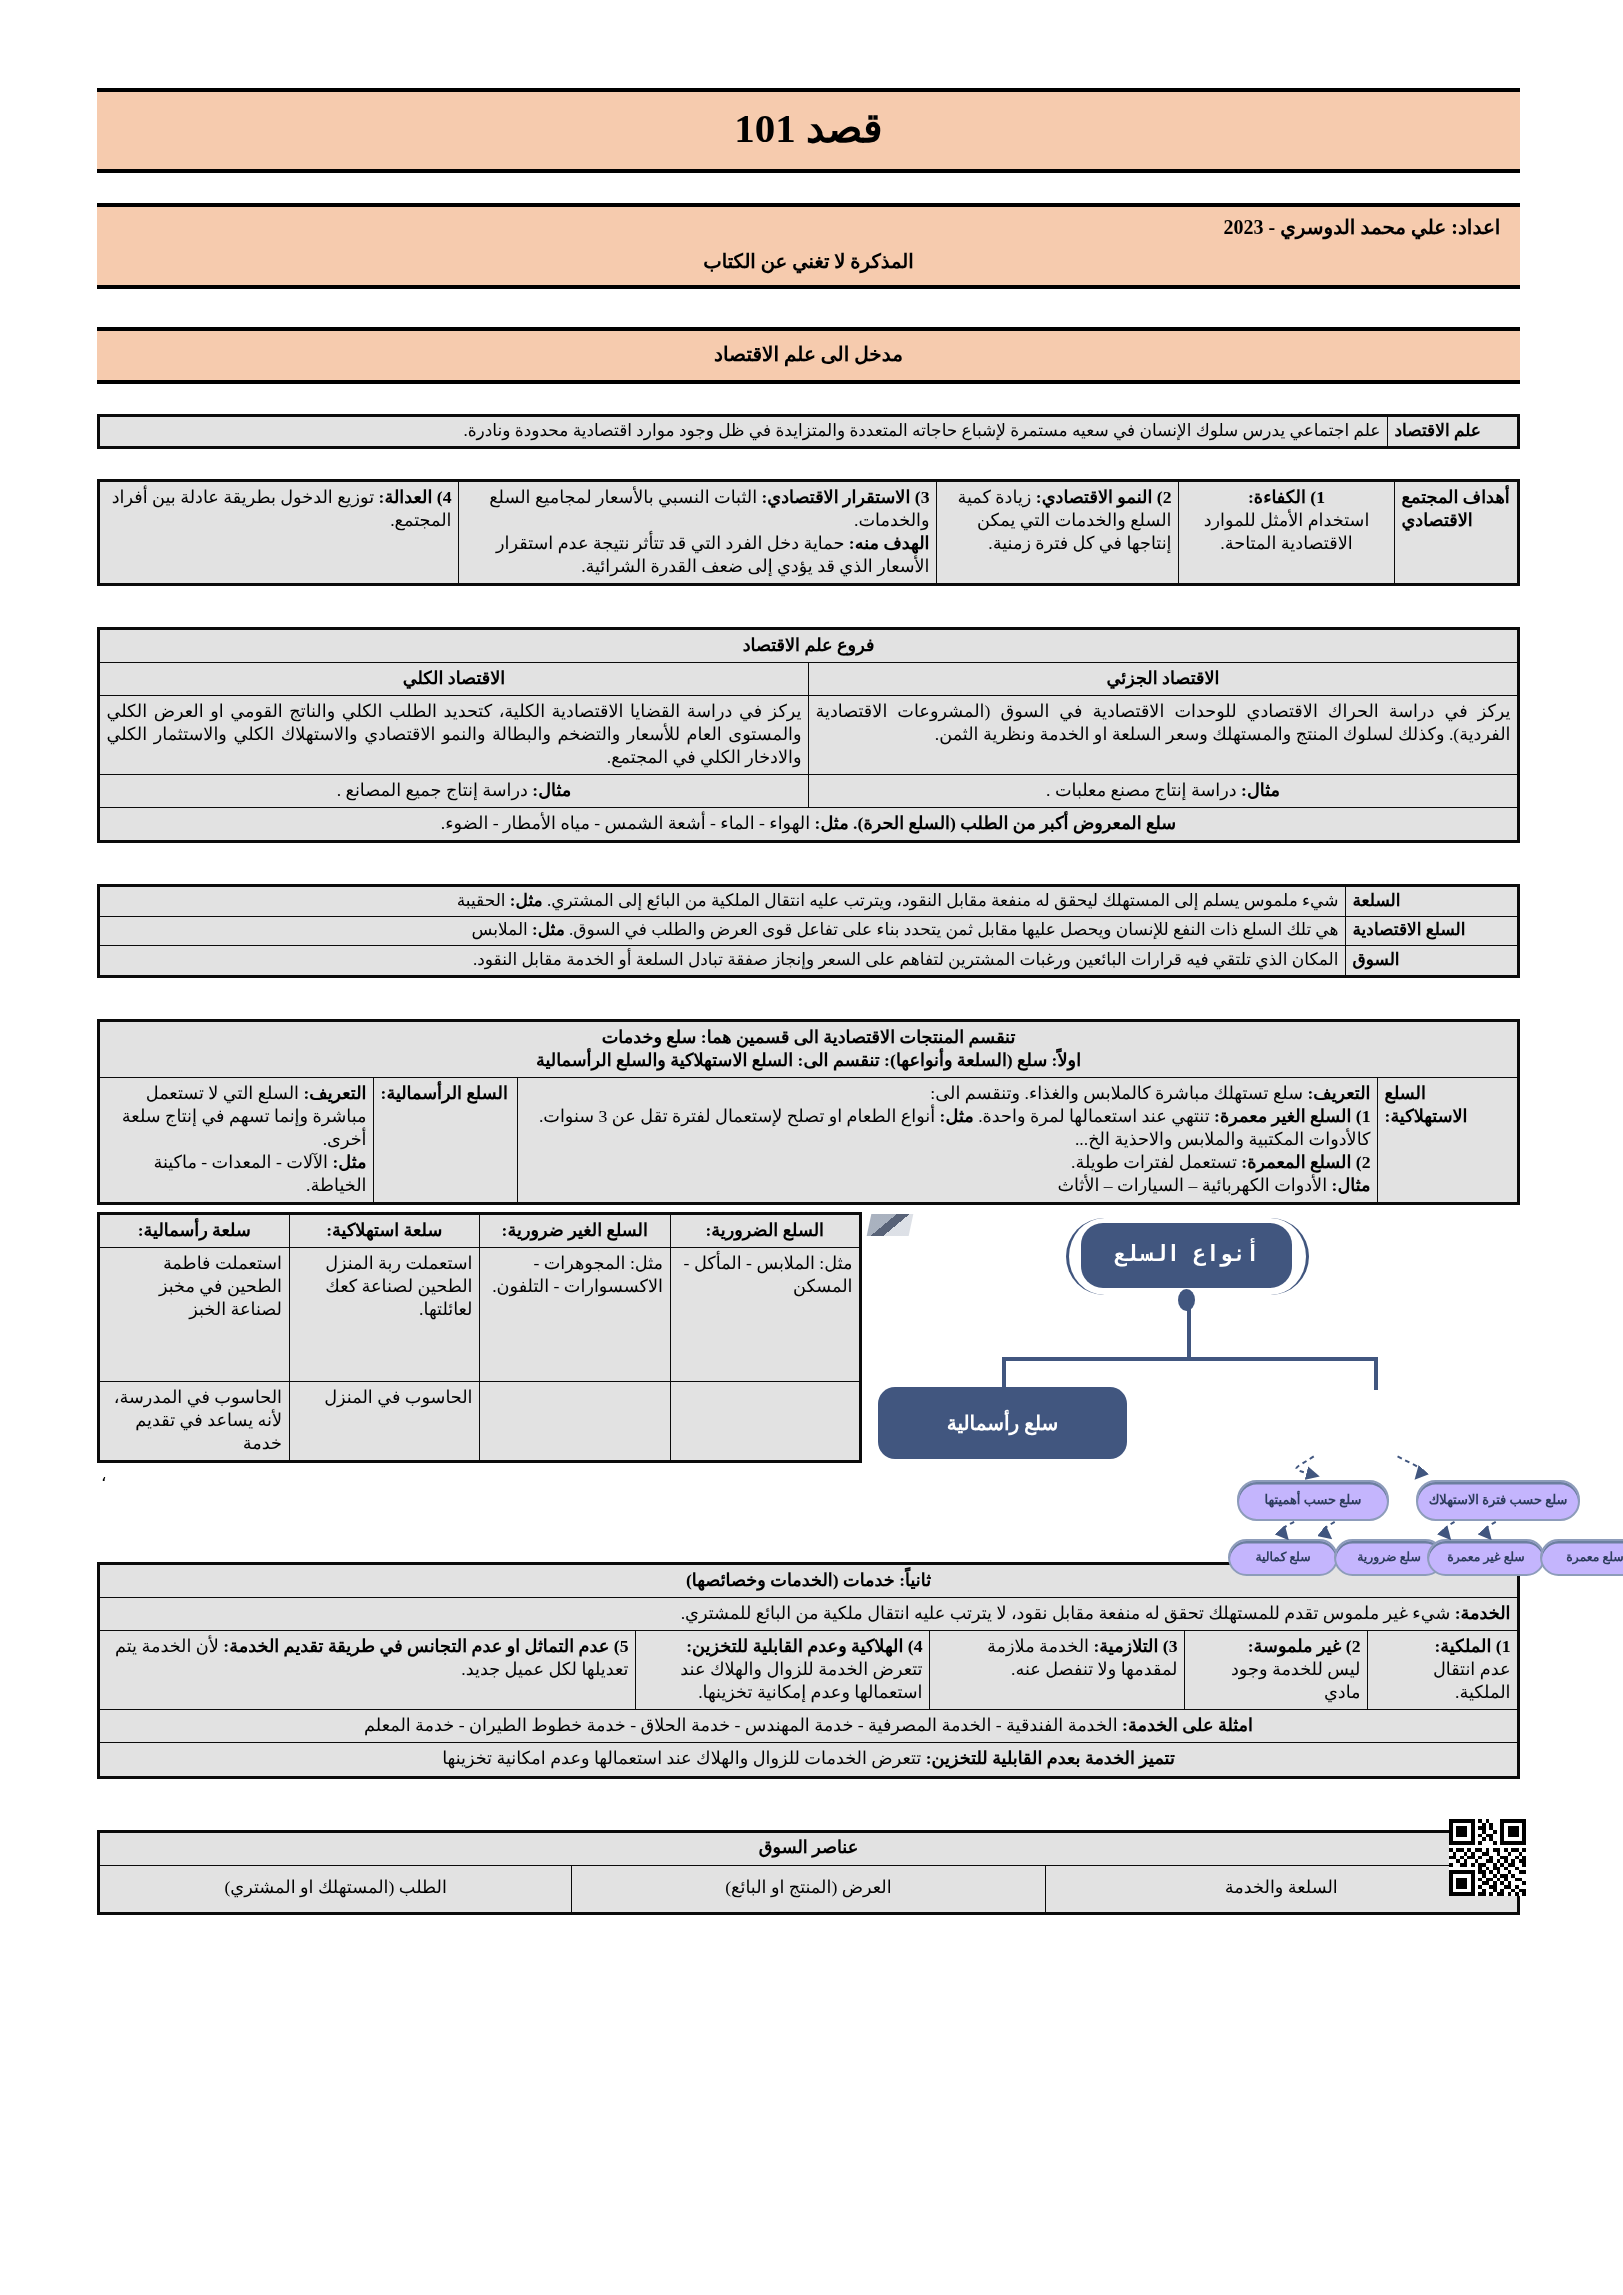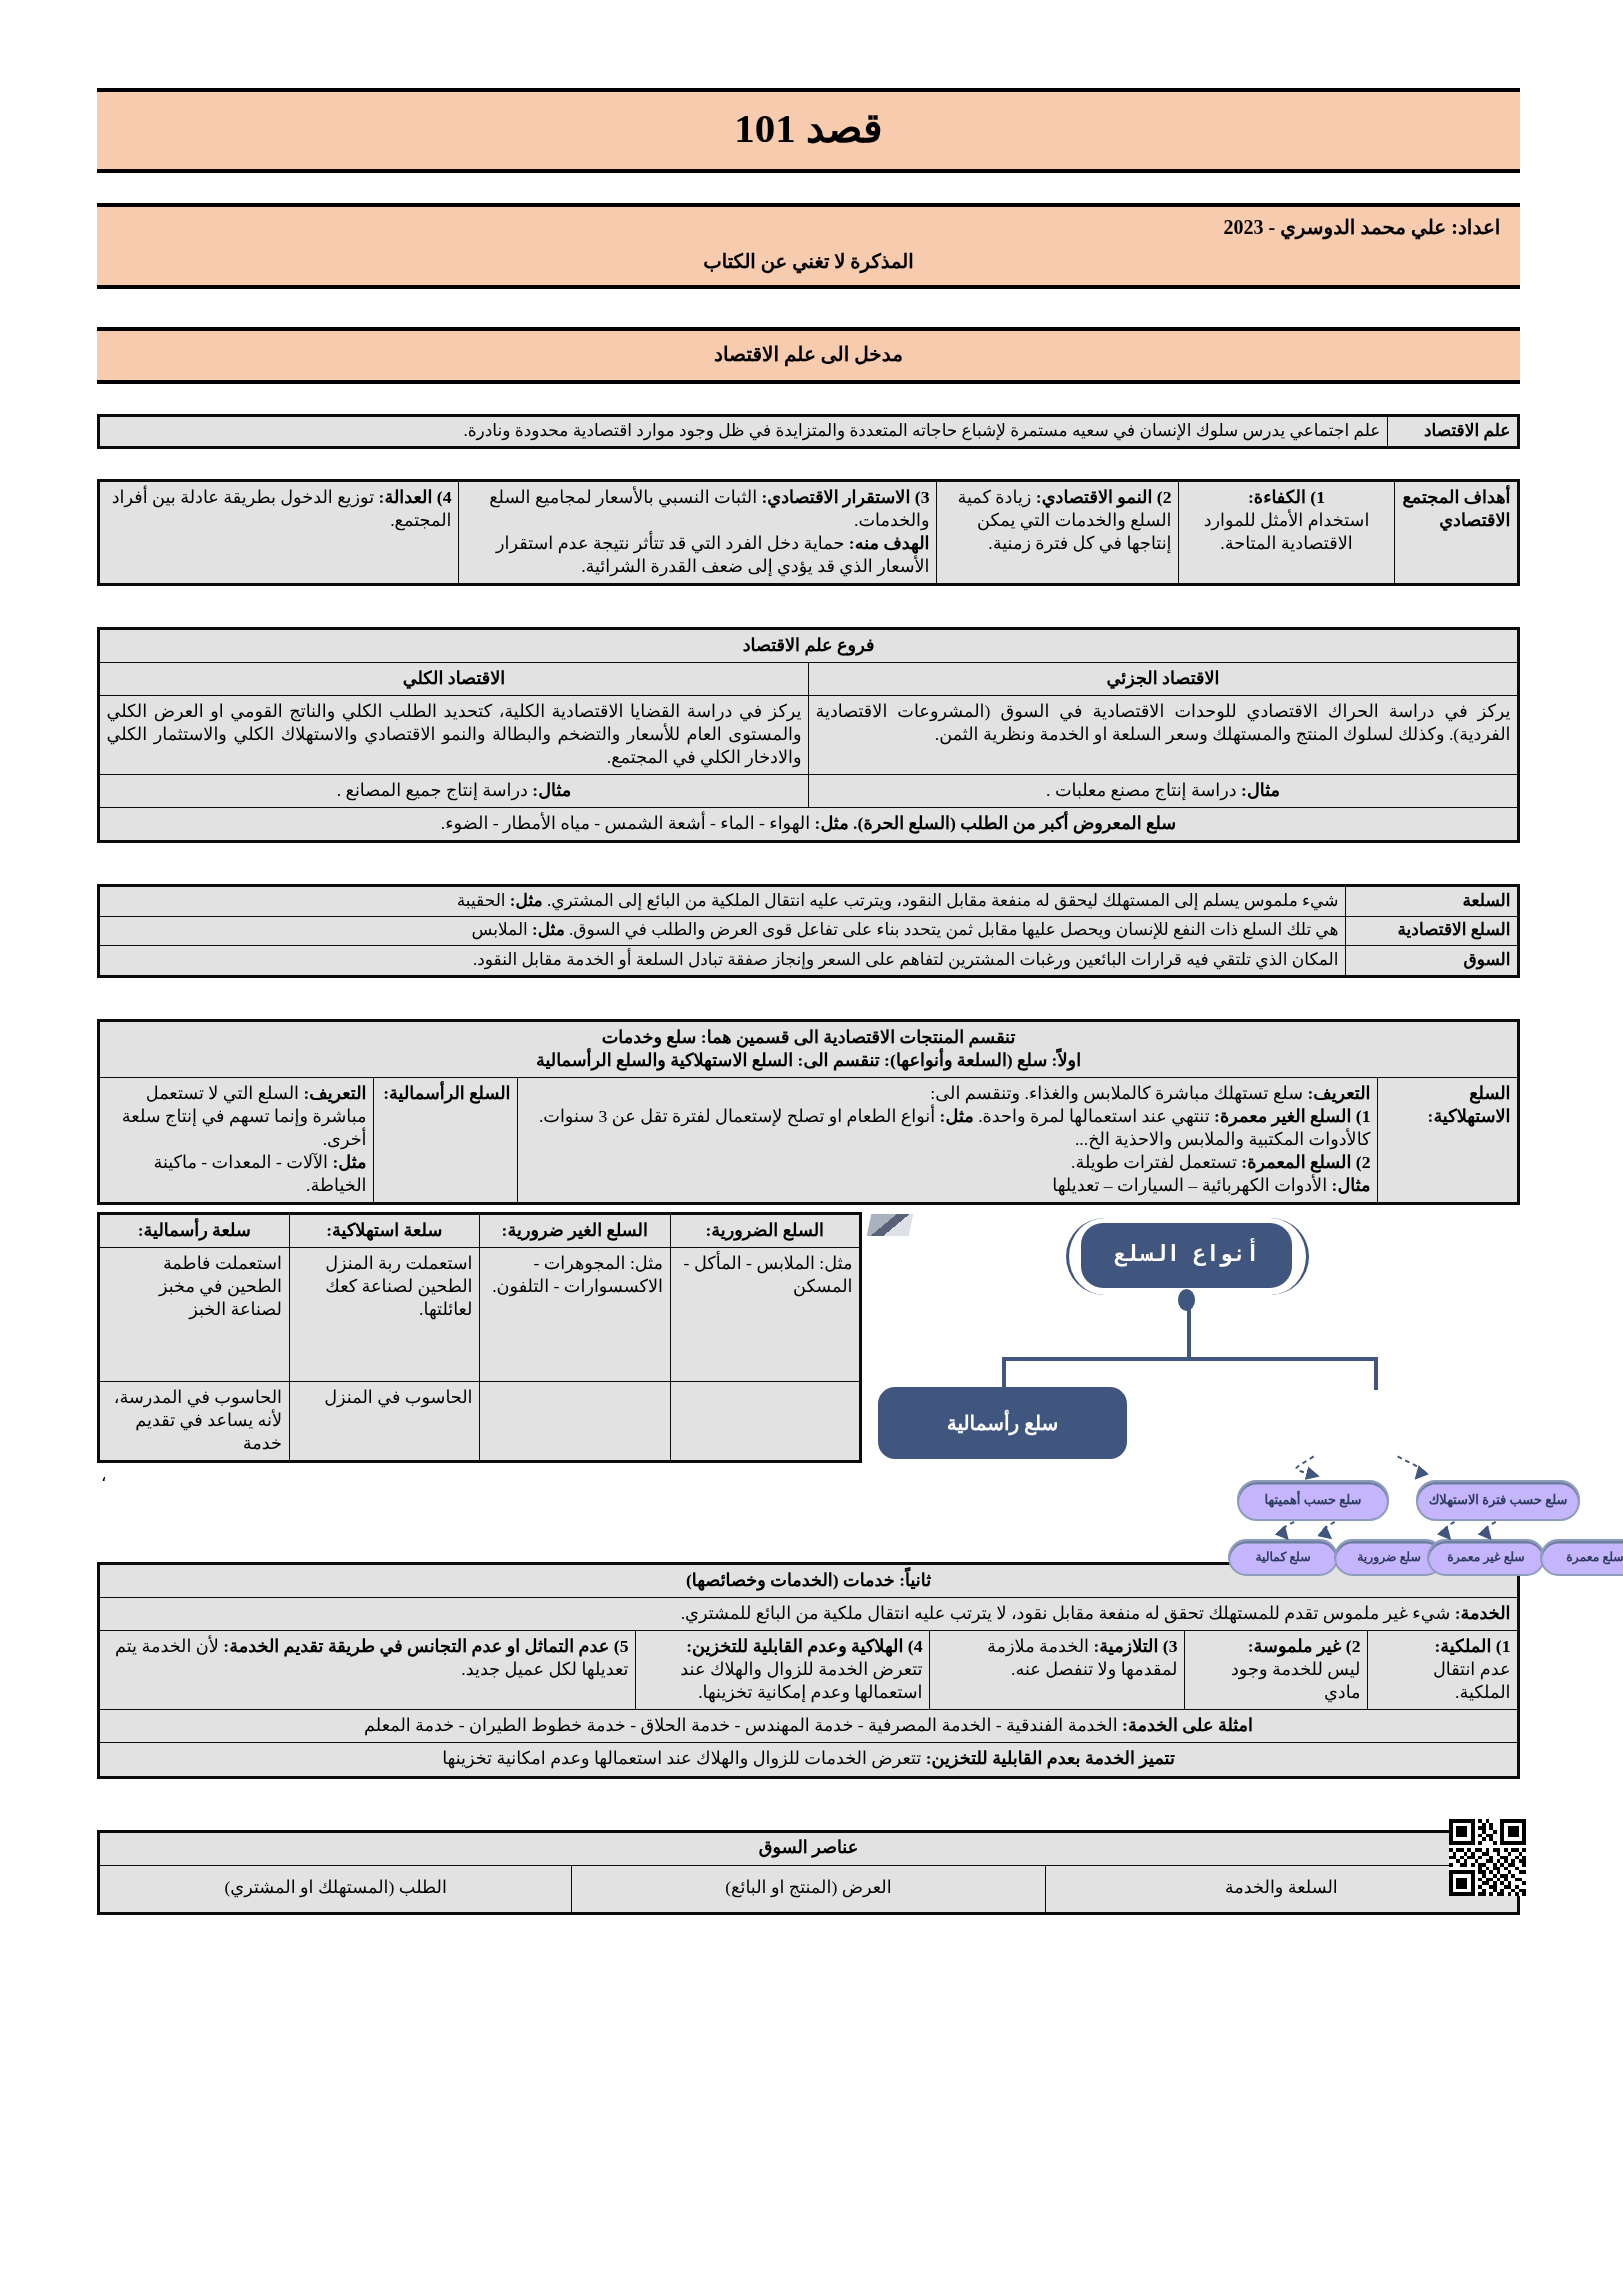--- a/index.html
+++ b/index.html
@@ -42,21 +42,21 @@
     background:#e2e2e2;
     vertical-align:top;
     padding:3.9px 6.5px 5.2px 6.5px;
     font-size:17.7px;
     line-height:1.30;
     color:#000;
   }
   td.hdr {
     background:#c3d5ea;
     font-weight:bold;
-    text-align:right;
+    text-align:left;
     vertical-align:middle;
     margin-top:41px;
   }
   td.hdr-wide { background:#c3d5ea; font-weight:bold; text-align:center; font-size:19.6px; padding:6.5px 9.2px; }
   td.ctr { text-align:center; }
   td.just { text-align:justify; text-justify:inter-word; }
   td.rt { text-align:right; }
   b { font-weight:bold; }
 
   
@@ -272,21 +272,21 @@
       <td class="rt">
         <b>التعريف:</b>
         <span>سلع تستهلك مباشرة كالملابس والغذاء. وتنقسم الى:</span><br>
         <b>1) السلع الغير معمرة:</b>
         <span>تنتهي عند استعمالها لمرة واحدة.</span>
         <b>مثل:</b>
         <span>أنواع الطعام او تصلح لإستعمال لفترة تقل عن 3 سنوات. كالأدوات المكتبية والملابس والاحذية الخ...</span><br>
         <b>2) السلع المعمرة:</b>
         <span>تستعمل لفترات طويلة.</span><br>
         <b>مثال:</b>
-        <span>الأدوات الكهربائية – السيارات – تعديلها</span>
+        <span>الأدوات الكهربائية – السيارات – الأثاث</span>
       </td>
 
       <td class="hdr">السلع الرأسمالية:</td>
 
       <td class="rt">
         <b>التعريف:</b>
         <span>السلع التي لا تستعمل مباشرة وإنما تسهم في إنتاج سلعة أخرى.</span><br>
         <b>مثل:</b>
         <span>الآلات - المعدات - ماكينة الخياطة.</span>
       </td>

